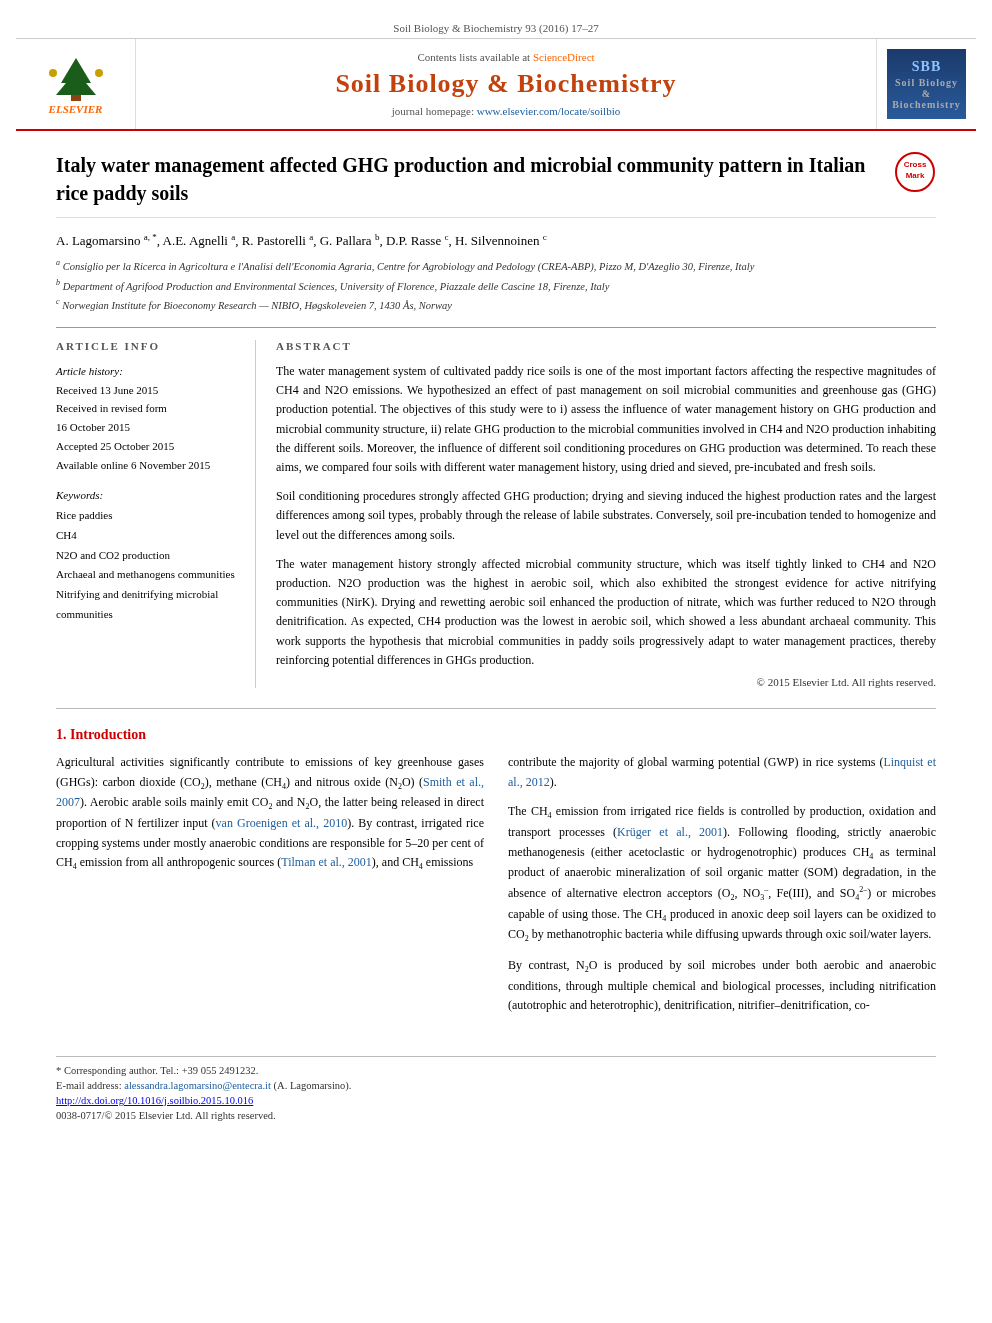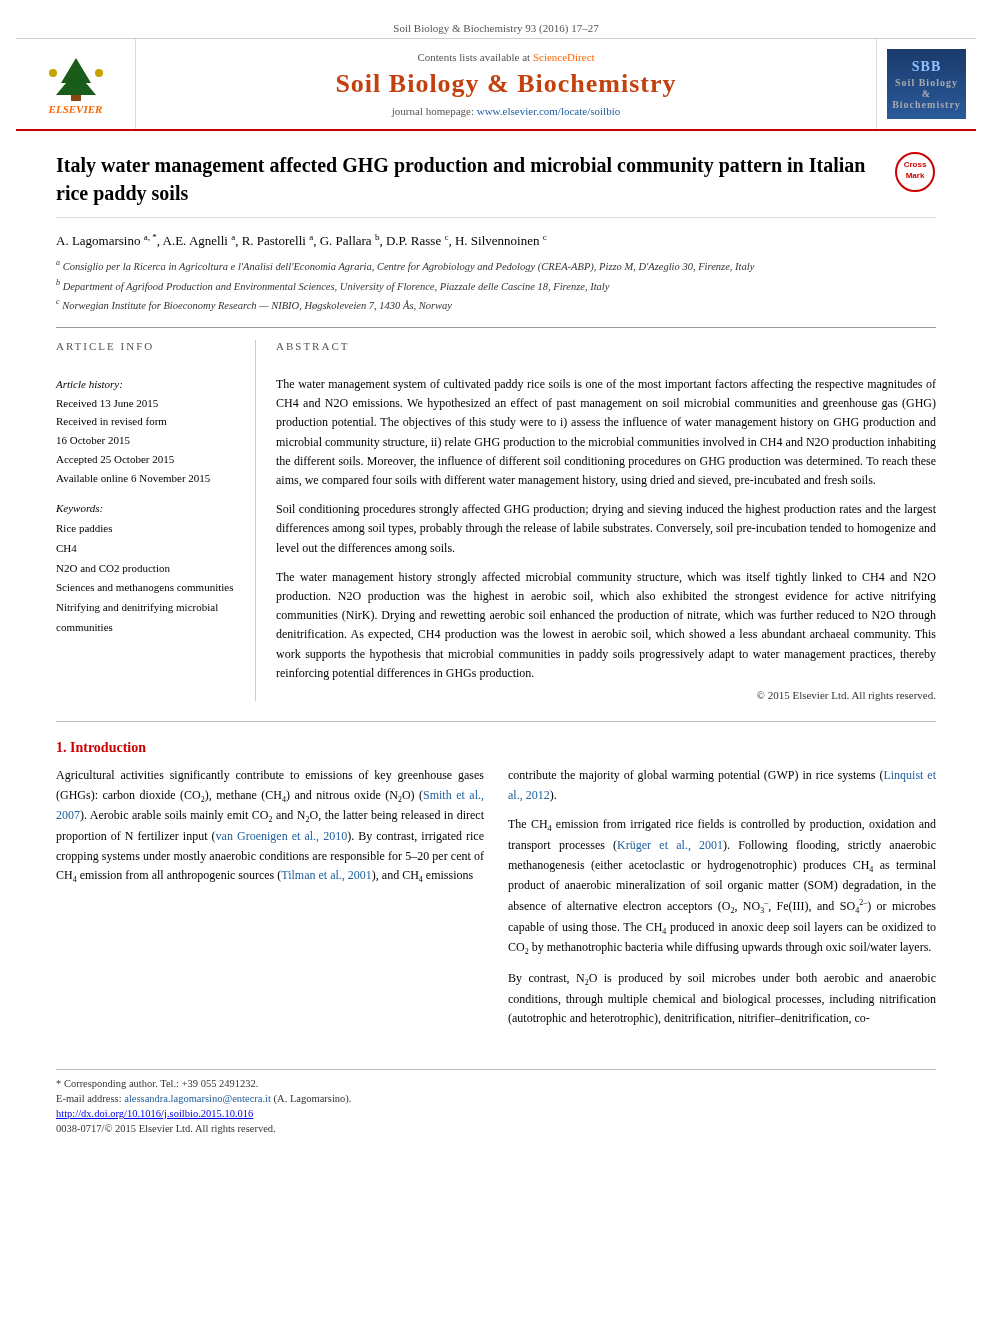--- a/index.html
+++ b/index.html
@@ -161,25 +161,25 @@
       border-right: 1px solid #ccc;
       padding-right: 16px;
     }
     .col-right {
       flex: 1;
     }
 
     
     .section-heading {
       font-size: 11px;
-      font-weight: normal;
+      font-weight: bold;
       letter-spacing: 2px;
       text-transform: uppercase;
       color: #555;
-      margin-bottom: 23px;
+      margin-bottom: 10px;
     }
     .article-history { font-size: 11px; line-height: 1.7; margin-bottom: 12px; }
     .article-history .label { font-style: italic; display: block; }
     .keywords-section { font-size: 11px; line-height: 1.8; }
     .keywords-section .label { font-style: italic; }
 
     
     .abstract-text {
       font-size: 12px;
       line-height: 1.6;
@@ -335,21 +335,21 @@
           <span>16 October 2015</span><br>
           <span>Accepted 25 October 2015</span><br>
           <span>Available online 6 November 2015</span>
         </div>
 
         <div class="keywords-section">
           <span class="label">Keywords:</span><br>
           <span>Rice paddies</span><br>
           <span>CH4</span><br>
           <span>N2O and CO2 production</span><br>
-          <span>Sciences and methanogens communities</span><br>
+          <span>Archaeal and methanogens communities</span><br>
           <span>Nitrifying and denitrifying microbial communities</span>
         </div>
       </div>
 
       <div class="col-right">
         <div class="section-heading">ABSTRACT</div>
         <div class="abstract-text">
           <p>The water management system of cultivated paddy rice soils is one of the most important factors affecting the respective magnitudes of CH4 and N2O emissions. We hypothesized an effect of past management on soil microbial communities and greenhouse gas (GHG) production potential. The objectives of this study were to i) assess the influence of water management history on GHG production and microbial community structure, ii) relate GHG production to the microbial communities involved in CH4 and N2O production inhabiting the different soils. Moreover, the influence of different soil conditioning procedures on GHG production was determined. To reach these aims, we compared four soils with different water management history, using dried and sieved, pre-incubated and fresh soils.</p>
           <p>Soil conditioning procedures strongly affected GHG production; drying and sieving induced the highest production rates and the largest differences among soil types, probably through the release of labile substrates. Conversely, soil pre-incubation tended to homogenize and level out the differences among soils.</p>
           <p>The water management history strongly affected microbial community structure, which was itself tightly linked to CH4 and N2O production. N2O production was the highest in aerobic soil, which also exhibited the strongest evidence for active nitrifying communities (NirK). Drying and rewetting aerobic soil enhanced the production of nitrate, which was further reduced to N2O through denitrification. As expected, CH4 production was the lowest in aerobic soil, which showed a less abundant archaeal community. This work supports the hypothesis that microbial communities in paddy soils progressively adapt to water management practices, thereby reinforcing potential differences in GHGs production.</p>

